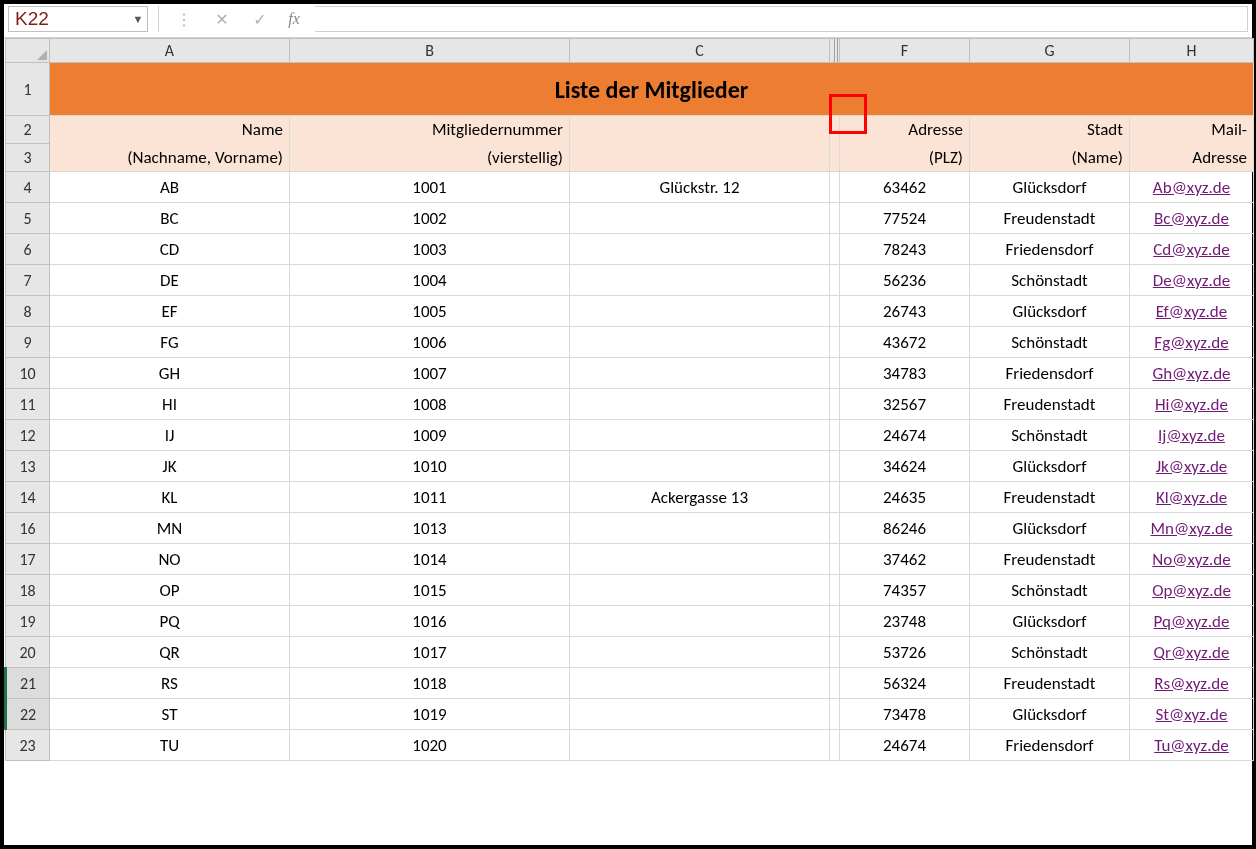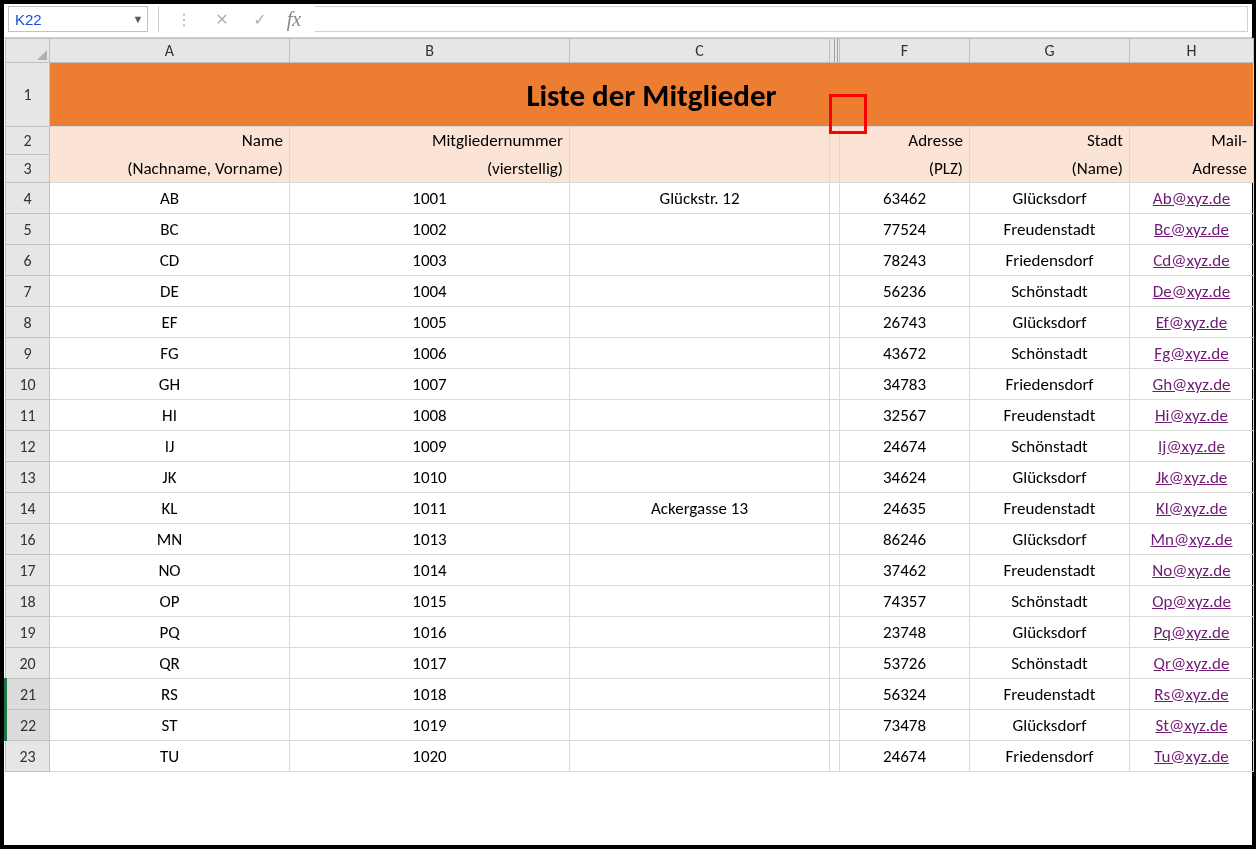--- a/index.html
+++ b/index.html
@@ -31,22 +31,22 @@
     display: flex;
     align-items: center;
     width: 140px;
     height: 26px;
     border: 1px solid #c0c0c0;
     background: #fff;
   }
   .name-box {
     flex: 1;
     padding: 0 6px;
-    font-size: 15px;
-    color: #1d4ed8;
+    font-size: 19px;
+    color: #7f1d1d;
     border: none;
     outline: none;
     width: 100%;
   }
   .name-box-dd {
     width: 18px;
     text-align: center;
     color: #5a5a5a;
     font-size: 11px;
   }
@@ -62,21 +62,21 @@
     display: flex;
     align-items: center;
     justify-content: center;
     color: #b0b0b0;
     font-size: 16px;
   }
   .fx-label {
     color: #888;
     font-style: italic;
     font-family: 'Times New Roman', serif;
-    font-size: 20px;
+    font-size: 16px;
     margin-right: 6px;
     width: 30px;
     text-align: center;
   }
   .formula-input {
     flex: 1;
     height: 26px;
     border: 1px solid #d0d0d0;
     border-left: none;
     padding: 0 6px;
@@ -136,23 +136,23 @@
     height: 31px;
     font-size: 17px;
     text-align: center;
     padding: 0 6px;
     overflow: hidden;
     white-space: nowrap;
   }
   .title-row td {
     background: #ed7d31;
     color: #000;
-    font-size: 31px;
+    font-size: 24px;
     font-weight: bold;
-    height: 64px;
+    height: 53px;
     border-right: none;
     border-left: none;
     text-align: center;
   }
   .title-row td:first-child { border-left: 1px solid #d9d9d9; }
   .title-row td:last-child  { border-right: 1px solid #d9d9d9; }
   .title-text { text-align: center; }
   .hdr td {
     background: #fbe4d5;
     font-size: 17px;

